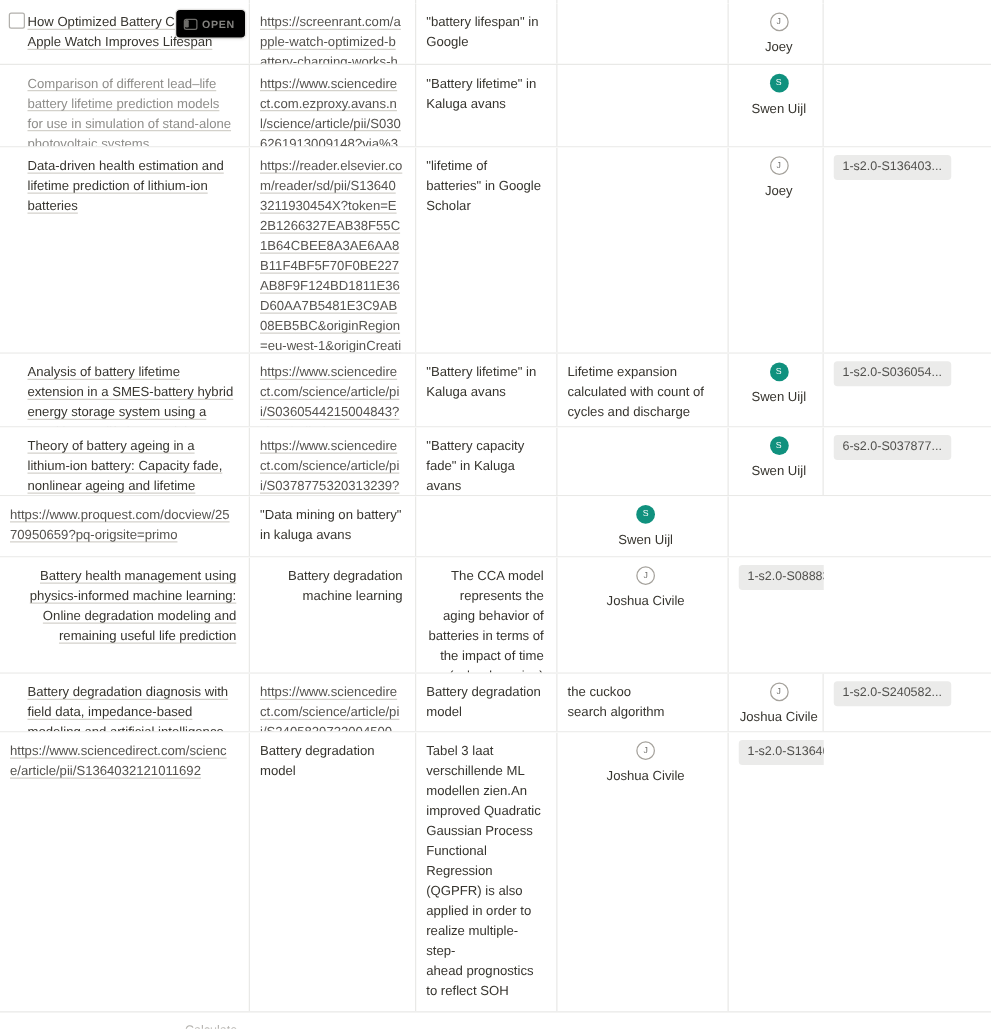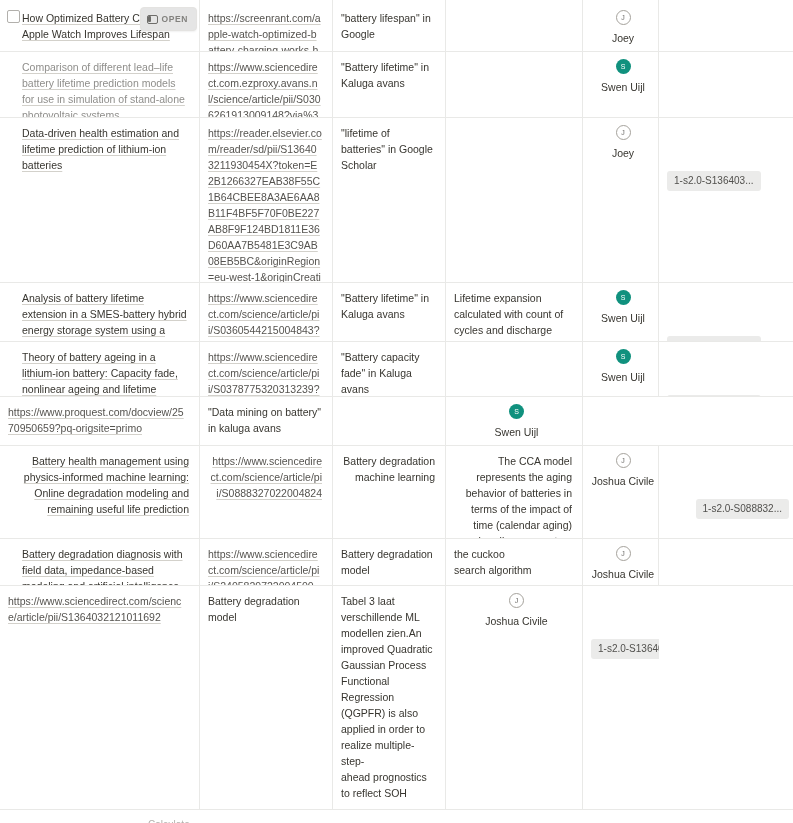--- a/index.html
+++ b/index.html
@@ -36,21 +36,21 @@
   }
   .query-text { color:#37352f; }
   .notes-text { color:#37352f; white-space:pre-line; }
   .checkbox {
     position:absolute; left:7px; top:7px; width:13px; height:13px;
     border:1.3px solid #b2b0ac; border-radius:2px; background:#fff;
   }
   .open-btn {
     position:absolute; top:4px; right:2px;
     display:flex; align-items:center; gap:4px;
-    background:#e5e5e5; border:1px solid #e4e3e1; border-radius:4px;
+    background:#000000; border:1px solid #e4e3e1; border-radius:4px;
     padding:3px 8px 3px 6px; box-shadow:0 1px 2px rgba(15,15,15,.06);
     color:#82817e; font-size:8.5px; letter-spacing:.6px; font-weight:bold;
     cursor:pointer;
   }
   .open-icon {
     width:11px; height:9px; border:1.2px solid #6e6d6a; border-radius:2px;
     position:relative; display:inline-block;
   }
   .open-icon::before {
     content:""; position:absolute; left:0.5px; top:0.5px; bottom:0.5px;
@@ -62,21 +62,21 @@
     width:15px; height:15px; border-radius:50%; flex:0 0 15px;
     display:flex; align-items:center; justify-content:center;
     font-size:7px; line-height:1;
   }
   .avatar.filled { background:#10917e; color:#fff; }
   .avatar.outline { background:#fff; border:1px solid #a5a29c; color:#6e6d6a; }
   .person-name { color:#37352f; }
   .chip {
     display:inline-block; background:#ebebea; border-radius:3px;
     padding:2px 7px 2px 7px; color:#51504d; font-size:10px;
-    white-space:nowrap; max-width:118px; overflow:hidden;margin-top:47px;
+    white-space:nowrap; max-width:118px; overflow:hidden;
   }
   .attach-cell { padding:6px 4px 5px 8px; }
   #footer { padding:7px 0 0 148px; color:#b3b1ad; font-size:10px; }
   #footer .chev { font-size:8px; position:relative; top:-1px; }
 </style>
 </head>
 <body>
 
 <div id="table">
   <div class="sliver">
@@ -212,23 +212,20 @@
         <span class="person-name">Swen Uijl</span>
       </span>
     </div>
     <div class="cell attach-cell"></div>
   </div>
     <div class="row" style="height: 93px; text-align: right;">
     <div class="cell title-cell">
       <span class="title-text">Battery health management using physics-informed machine learning: Online degradation modeling and remaining useful life prediction</span>
     </div>
     <div class="cell">
-      <span class="url-text">https://www.sciencedirect.com/science/article/pii/S0888327022004824</span>
-    </div>
-    <div class="cell">
       <span class="query-text">Battery degradation machine learning</span>
     </div>
     <div class="cell">
       <span class="notes-text">The CCA model represents the aging behavior of batteries in terms of the impact of time (calendar aging) and cycling parameters (cycle aging)</span>
     </div>
     <div class="cell person-cell">
       <span class="person">
         <span class="avatar outline">J</span>
         <span class="person-name">Joshua Civile</span>
       </span>

